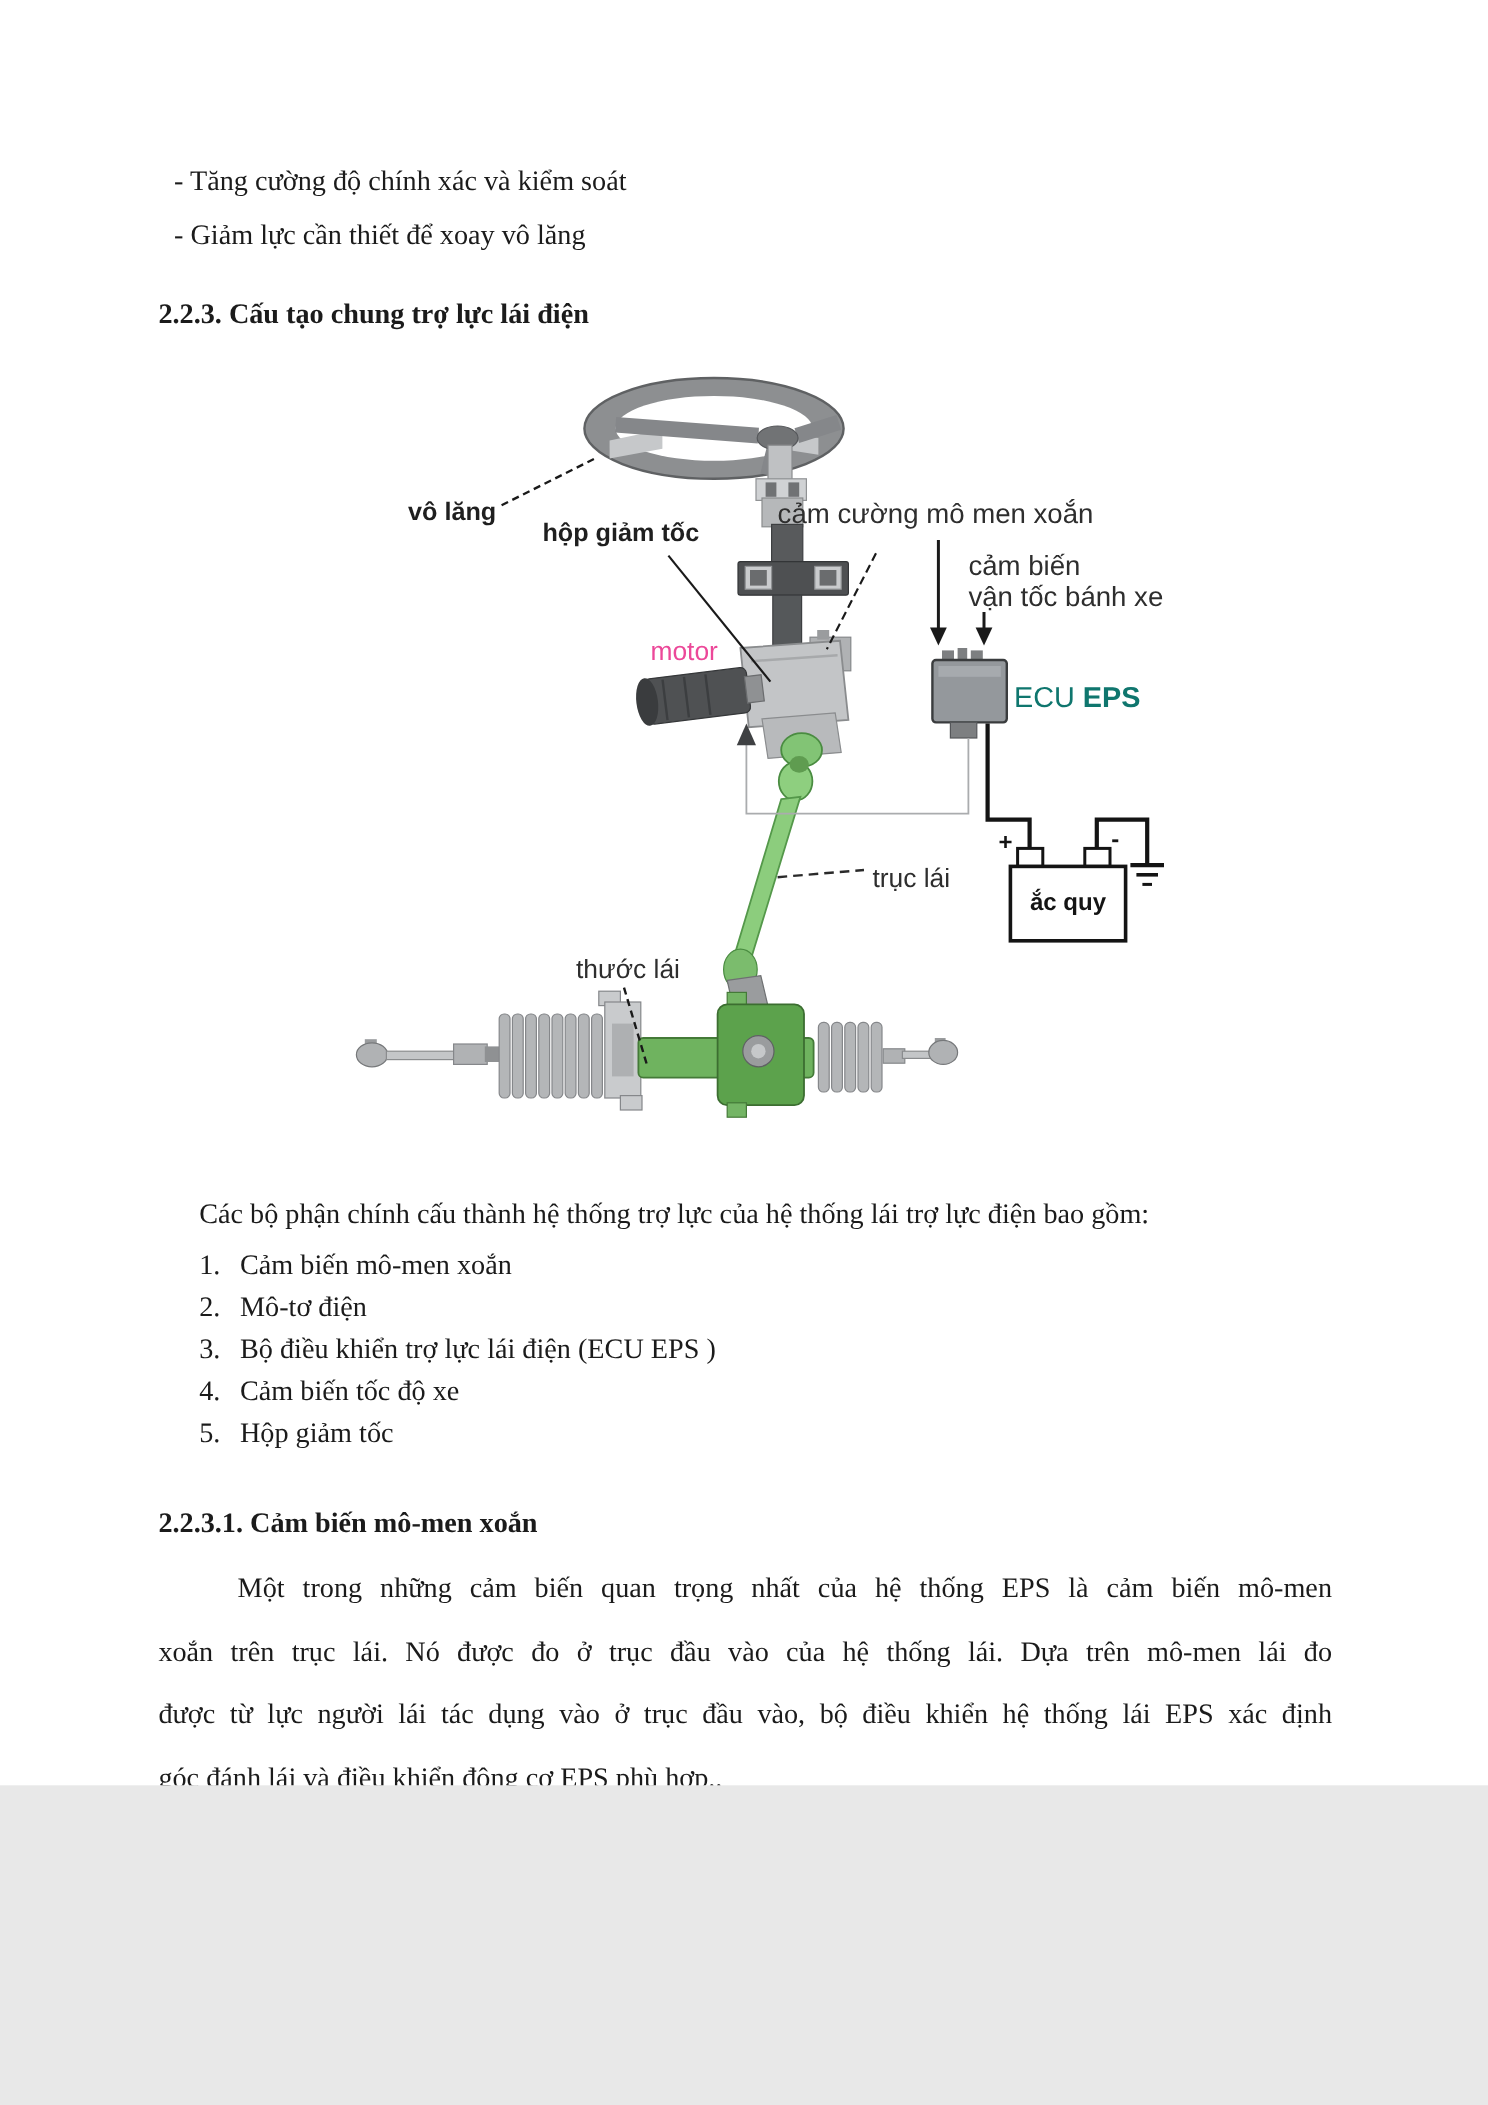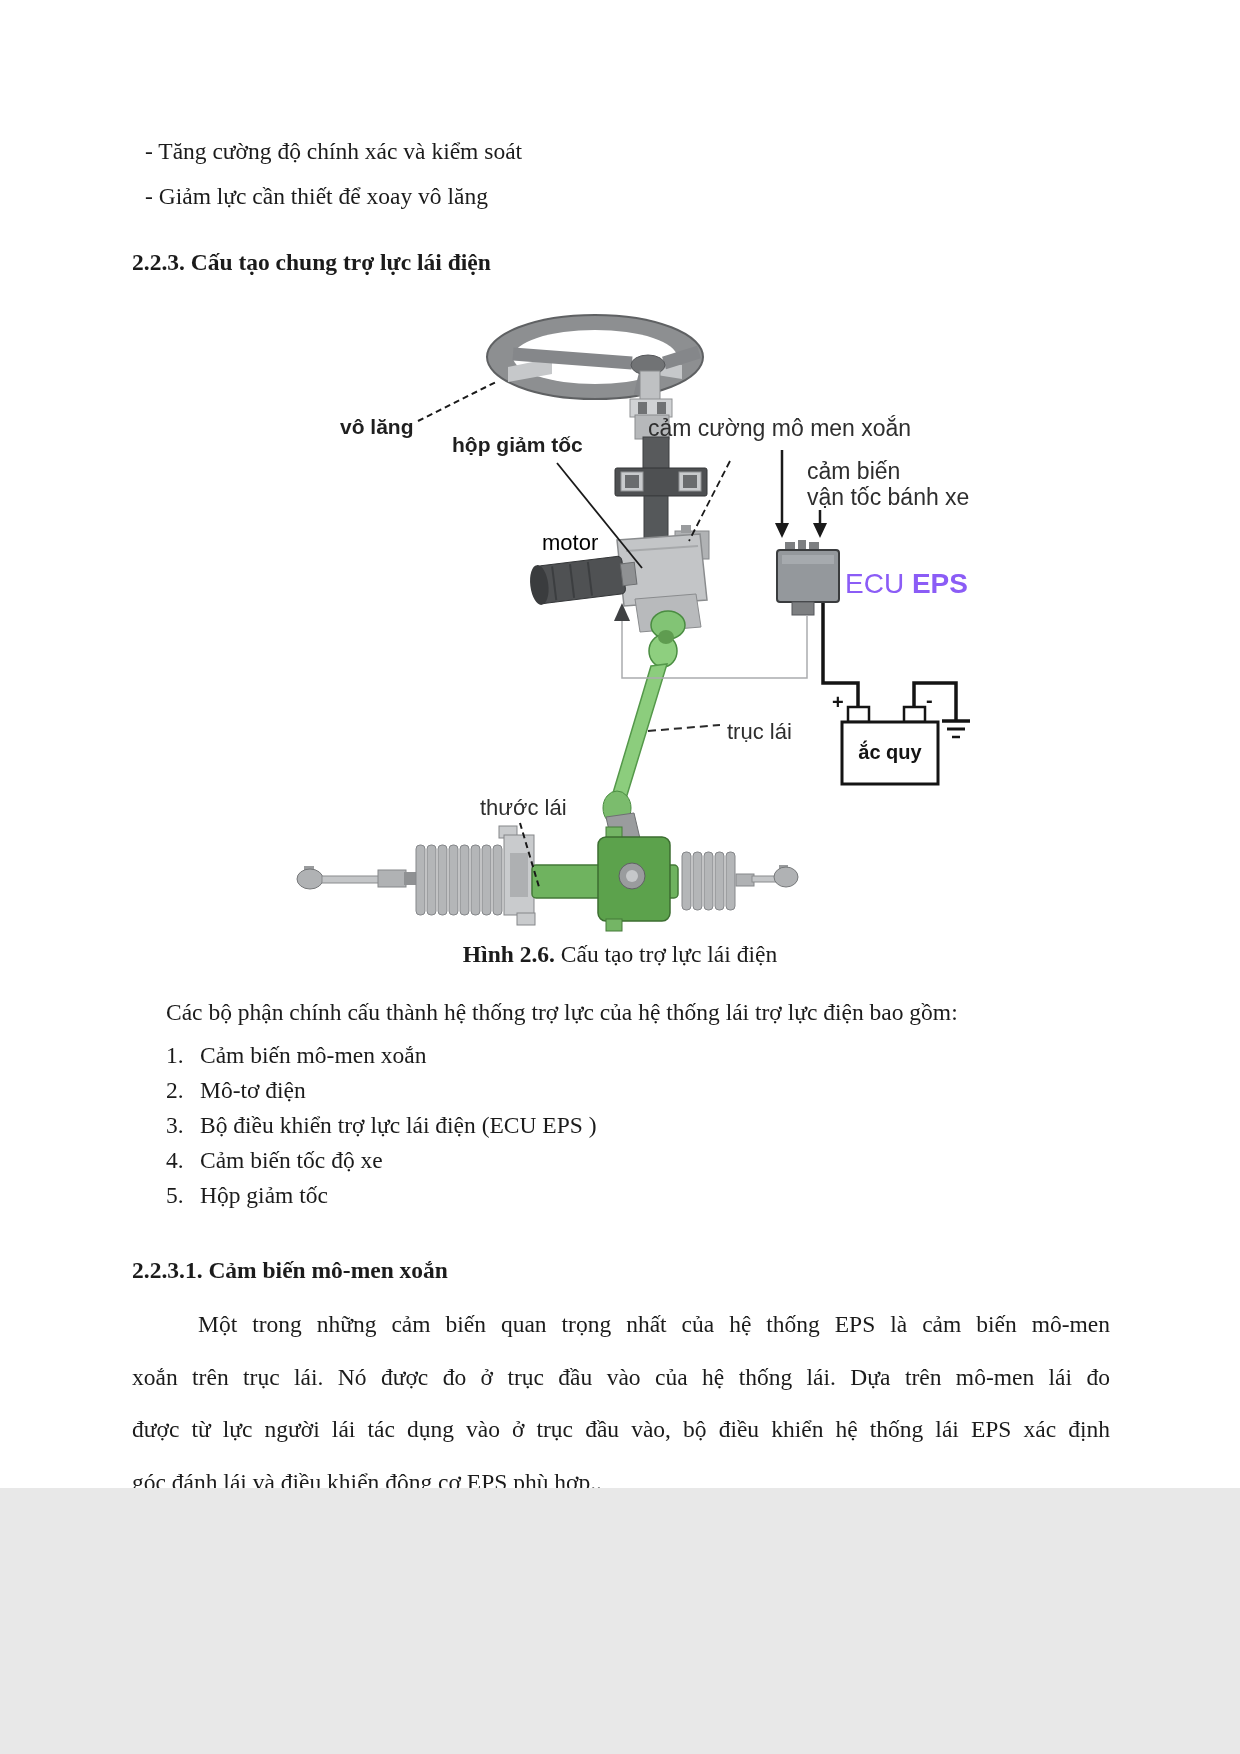--- a/index.html
+++ b/index.html
@@ -16,22 +16,22 @@
   .list-row{display:flex;font-size:23.5px;}
   .list-num{width:34px;}
   .para-line{width:978px;font-size:23.5px;height:52.5px;text-align:justify;text-align-last:justify;white-space:normal;}
   .para-line.first{padding-left:66px;width:912px;}
   .para-line.last{text-align:right;text-align-last:left;}
   
   .fig{width:700px;height:660px;}
   .fig-label{position:absolute;font-family:"Liberation Sans","DejaVu Sans",sans-serif;color:#2e2e2e;white-space:nowrap;}
   .lbl-bold{font-weight:bold;color:#1f1f1f;font-size:21px;}
   .lbl-reg{font-weight:normal;font-size:23px;}
-  .lbl-motor{font-weight:normal;font-size:22px;color:#000000;}
-  .lbl-ecu{font-size:28px;color:#8b5cf6;}
+  .lbl-motor{font-weight:normal;font-size:22px;color:#ec4899;}
+  .lbl-ecu{font-size:24px;color:#0f766e;}
   .lbl-ecu .b{font-weight:bold;}
   .lbl-batt{font-weight:bold;font-size:20px;color:#141414;}
   .speed-label{line-height:26px;}
   .page-num{font-size:23.5px;width:60px;text-align:right;}
 </style>
 </head>
 <body>
 
 <div class="page">
 
@@ -184,23 +184,20 @@
     </div>
     <div class="fig-label lbl-motor" style="left:262px;top:255px;">motor</div>
     <div class="fig-label lbl-ecu" style="left:565px;top:293px;"><span>ECU </span><span class="b">EPS</span></div>
     <div class="fig-label lbl-reg" style="left:447px;top:444px;font-size:22px;">trục lái</div>
     <div class="fig-label lbl-batt" style="left:552px;top:416px;">+</div>
     <div class="fig-label lbl-batt" style="left:646px;top:414px;">-</div>
     <div class="fig-label lbl-batt" style="left:562px;top:466px;width:96px;text-align:center;">ắc quy</div>
     <div class="fig-label lbl-reg" style="left:200px;top:520px;font-size:22px;">thước lái</div>
   </div>
 
-  <div class="abs caption" style="left:0;top:941px;">
-    <span class="bold">Hình 2.6.</span><span> Cấu tạo trợ lực lái điện</span>
-  </div>
 
   <div class="abs serif" style="left:166px;top:997px;">Các bộ phận chính cấu thành hệ thống trợ lực của hệ thống lái trợ lực điện bao gồm:</div>
 
   <div class="abs" style="left:166px;top:1042px;">
     <div class="list-row" style="margin-bottom:8px;">
       <div class="list-num">1.</div>
       <div>Cảm biến mô-men xoắn</div>
     </div>
     <div class="list-row" style="margin-bottom:8px;">
       <div class="list-num">2.</div>

